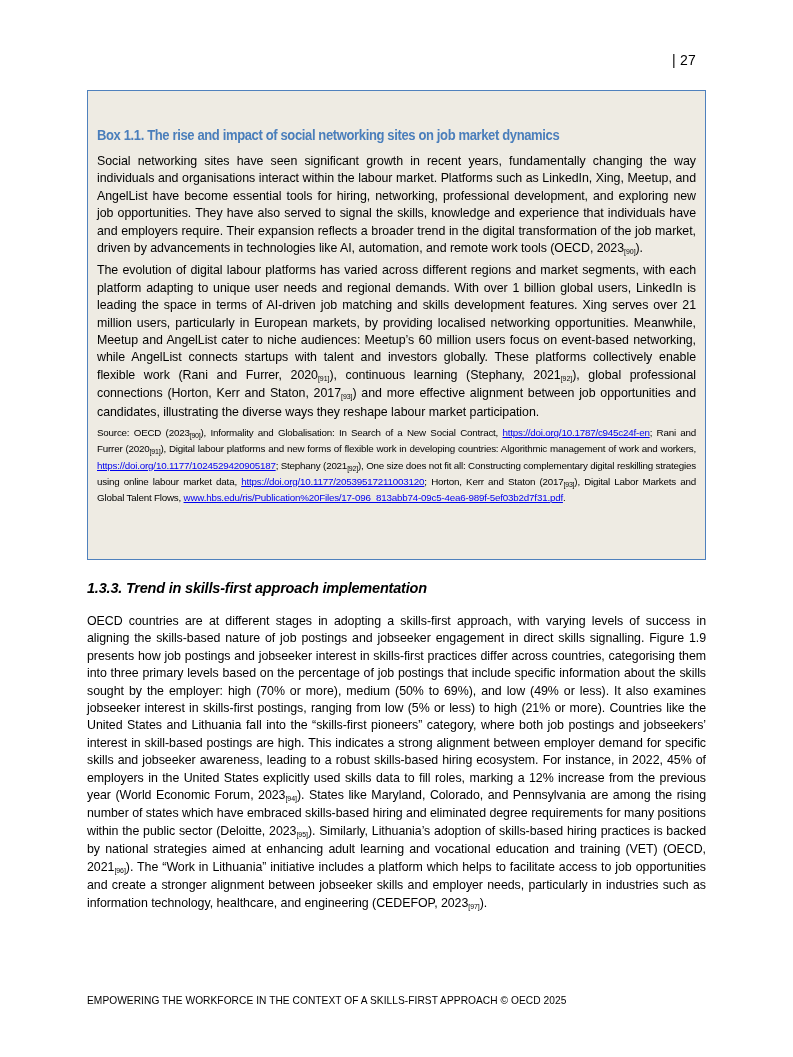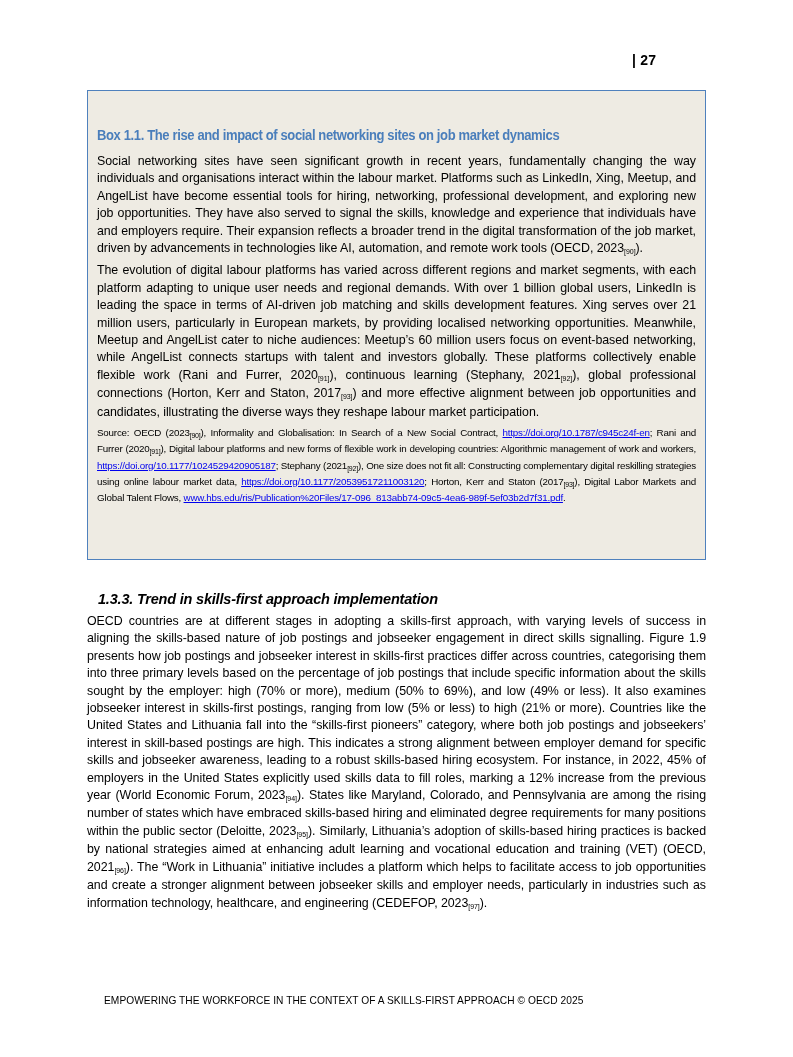--- a/index.html
+++ b/index.html
@@ -1,33 +1,33 @@
 <!DOCTYPE html>
 <html><head>
   <meta charset="utf-8">
   <style>
     html, body { margin: 0; padding: 0; background: #ffffff; }
     body { width: 793px; height: 1057px; position: relative; overflow: hidden;
       font-family: "Liberation Sans", sans-serif; color: #000; }
-    .page-number { position: absolute; top: 52px; left: 632px; font-size: 14px; font-weight: bold;
+    .page-number { position: absolute; top: 52px; left: 672px; font-size: 14px; font-weight: normal;
       letter-spacing: 0.2px; }
     .box { position: absolute; left: 87px; top: 90px; width: 619px; height: 470px; box-sizing: border-box;
       background: #eeebe3; border: 1px solid #4f81bd; padding: 36px 9px 0 9px; }
     .box-title { font-size: 14px; font-weight: bold; color: #4a7ebb; margin: 0 0 10px 0;
       letter-spacing: -0.4px; transform: scaleX(0.93); transform-origin: left; white-space: nowrap; }
     .para { font-size: 12.4px; line-height: 17.4px; text-align: justify; margin: 0 0 4px 0;
       letter-spacing: -0.05px; }
     .source { font-size: 9.8px; line-height: 15.2px; text-align: justify; margin-top: 3px;
       letter-spacing: -0.2px; }
     .source a { color: #0000ee; }
     sub.ref { font-size: 7px; vertical-align: baseline; position: relative; top: 2px; }
     .section-heading { position: absolute; left: 87px; top: 580px; font-size: 14.5px; font-weight: bold;
-      font-style: italic; margin: 11px; letter-spacing: -0.2px; }
+      font-style: italic; margin: 0; letter-spacing: -0.2px; }
     .body-text { position: absolute; left: 87px; top: 613px; width: 619px; }
-    .footer { position: absolute; left: 104px; top: 995px; font-size: 10.2px; letter-spacing: 0.05px; }
+    .footer { position: absolute; left: 87px; top: 995px; font-size: 10.2px; letter-spacing: 0.05px; }
   </style>
 </head>
 <body>
 
 <div class="page-number">| 27</div>
 
 <div class="box">
   <h2 class="box-title">Box 1.1. The rise and impact of social networking sites on job market dynamics</h2>
   <p class="para"><span>Social networking sites have seen significant growth in recent years, fundamentally changing the way individuals and organisations interact within the labour market. Platforms such as LinkedIn, Xing, Meetup, and AngelList have become essential tools for hiring, networking, professional development, and exploring new job opportunities. They have also served to signal the skills, knowledge and experience that individuals have and employers require. Their expansion reflects a broader trend in the digital transformation of the job market, driven by advancements in technologies like AI, automation, and remote work tools (OECD, 2023</span><sub class="ref">[90]</sub><span>).</span></p>
   <p class="para"><span>The evolution of digital labour platforms has varied across different regions and market segments, with each platform adapting to unique user needs and regional demands. With over 1 billion global users, LinkedIn is leading the space in terms of AI-driven job matching and skills development features. Xing serves over 21 million users, particularly in European markets, by providing localised networking opportunities. Meanwhile, Meetup and AngelList cater to niche audiences: Meetup’s 60 million users focus on event-based networking, while AngelList connects startups with talent and investors globally. These platforms collectively enable flexible work (Rani and Furrer, 2020</span><sub class="ref">[91]</sub><span>), continuous learning (Stephany, 2021</span><sub class="ref">[92]</sub><span>), global professional connections (Horton, Kerr and Staton, 2017</span><sub class="ref">[93]</sub><span>) and more effective alignment between job opportunities and candidates, illustrating the diverse ways they reshape labour market participation.</span></p>

